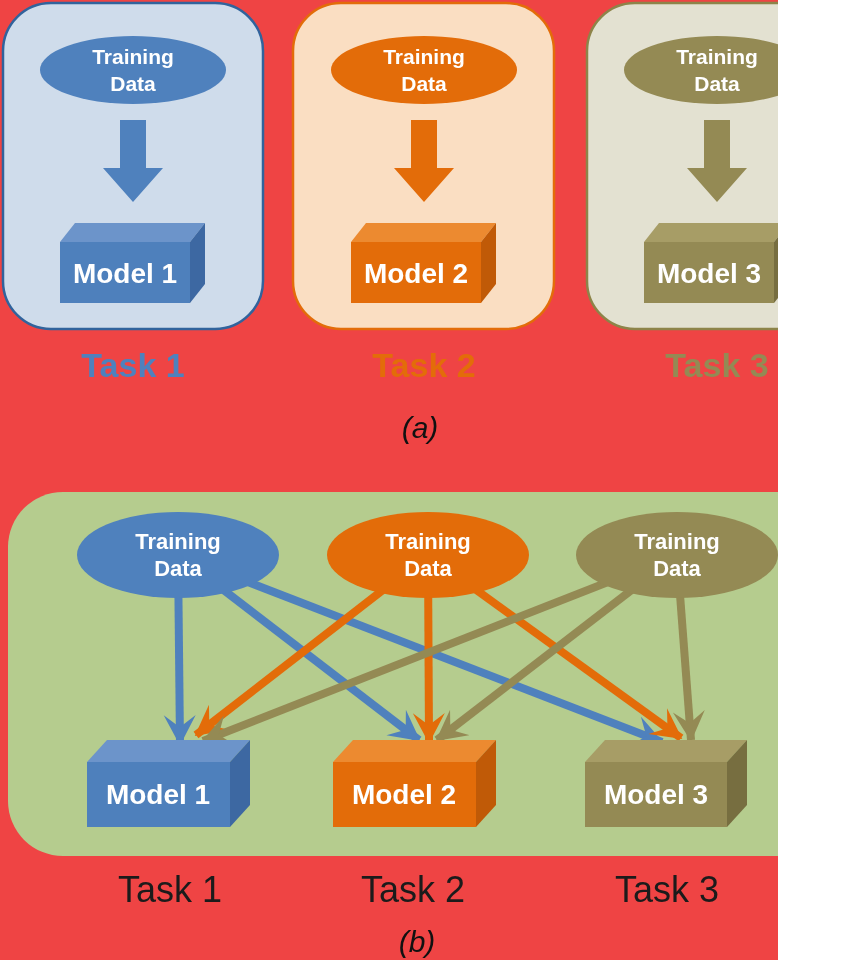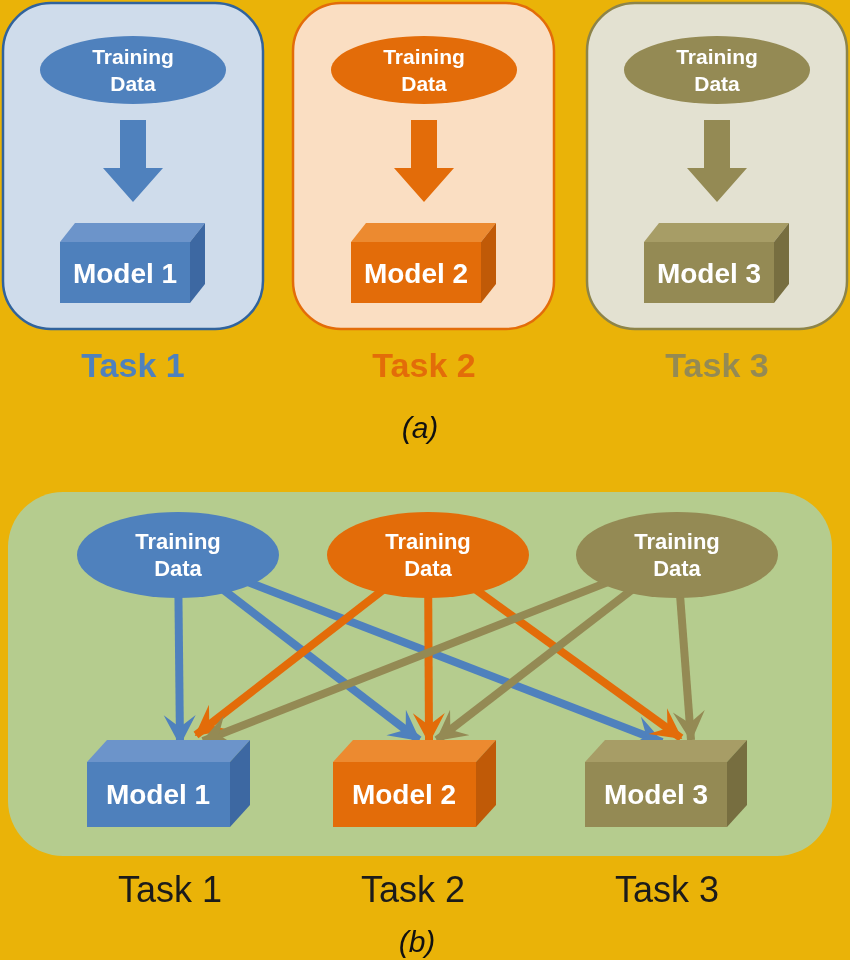--- a/index.html
+++ b/index.html
@@ -1,16 +1,16 @@
 <!DOCTYPE html>
 <html><head>
 <meta charset="utf-8">
 <style>
   html,body{margin:0;padding:0;background:#ffffff;}
-  .page{position:relative;width:850px;height:960px;background:#eab308;overflow:hidden;}
+  .page{position:relative;width:778px;height:960px;background:#ef4444;overflow:hidden;}
   svg{display:block;}
   text{font-family:"Liberation Sans",sans-serif;}
   .etext{fill:#ffffff;font-weight:bold;font-size:21px;text-anchor:middle;}
   .etextb{fill:#ffffff;font-weight:bold;font-size:22px;text-anchor:middle;}
   .mtext{fill:#ffffff;font-weight:bold;font-size:28px;text-anchor:middle;}
   .ttext{font-weight:bold;font-size:34px;text-anchor:middle;}
   .btext{fill:#1b1b1b;font-size:36px;text-anchor:middle;}
   .caption{fill:#111111;font-size:30px;font-style:italic;text-anchor:middle;}
   .panel{stroke-width:2.5;}
   .edge{stroke-width:8;fill:none;}

